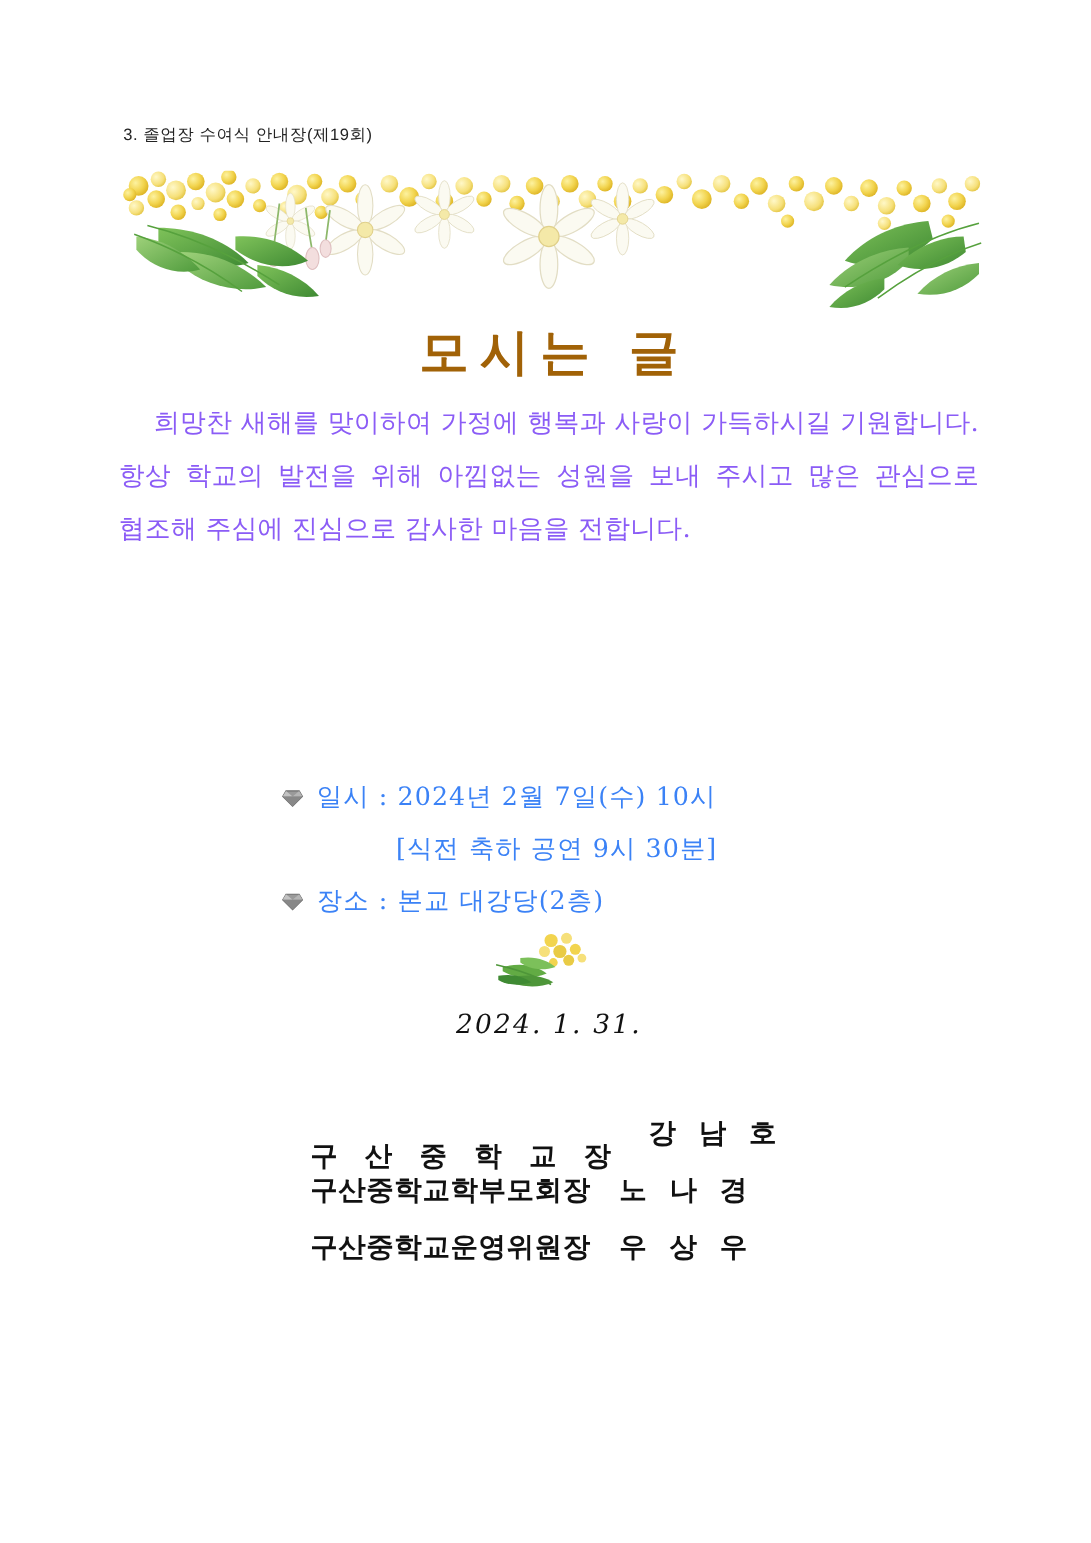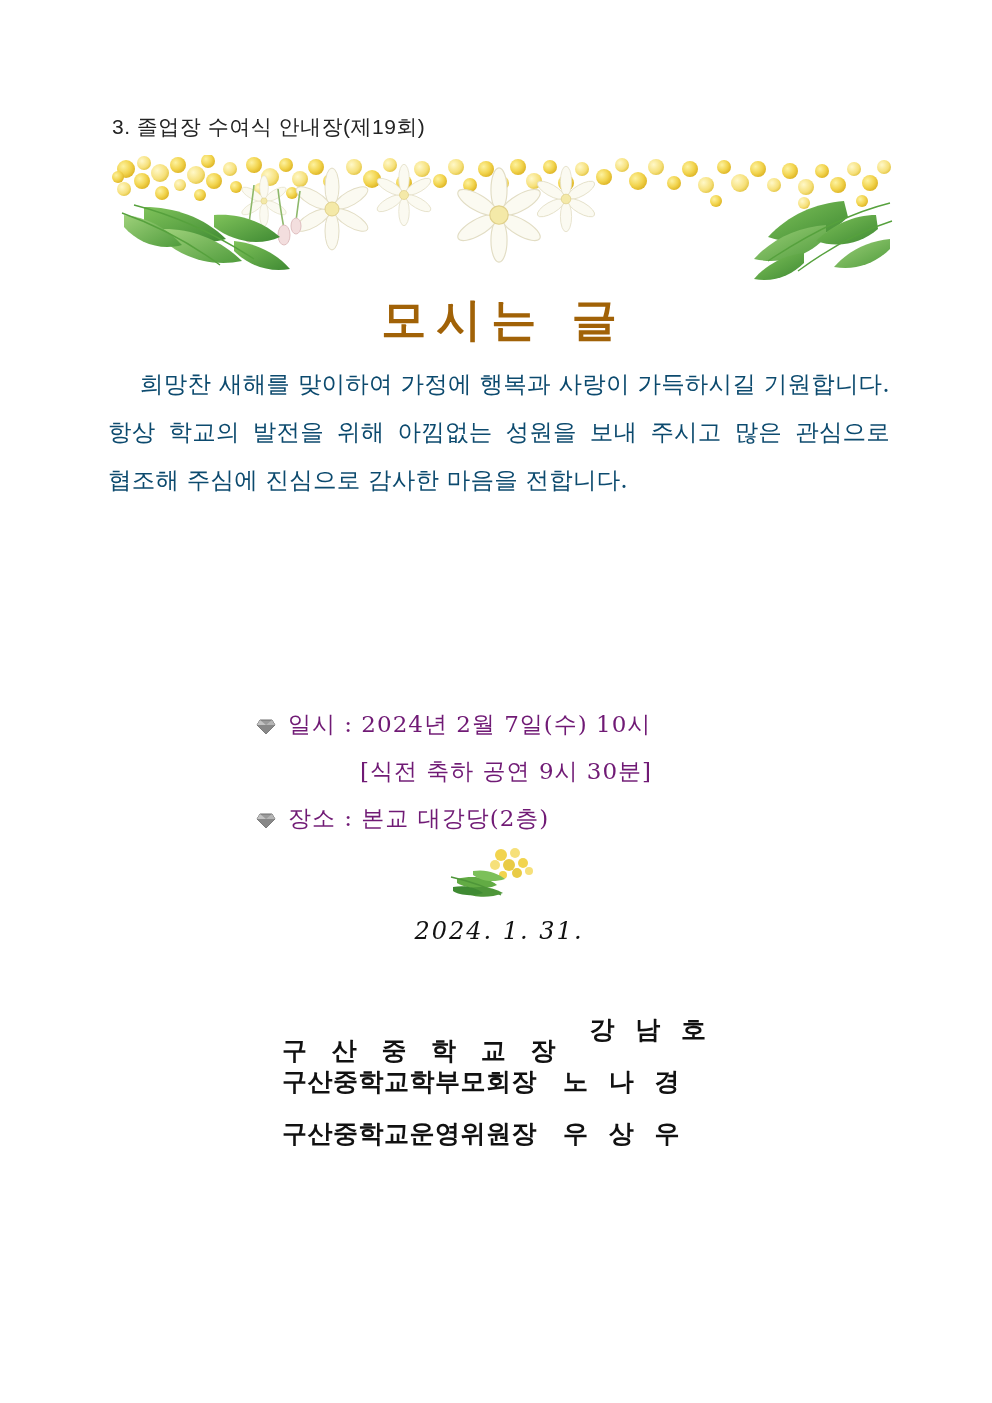--- a/index.html
+++ b/index.html
@@ -20,21 +20,21 @@
     position: absolute;
     inset: 0;
   }
 
   
   .doc-heading {
     position: absolute;
     left: 112px;
     top: 113px;
     font-family: "Liberation Sans", sans-serif;
-    font-size: 21px;
+    font-size: 15px;
     letter-spacing: 0.5px;
     color: #232323;
     white-space: nowrap;
   }
 
   
   .invite-card {
     position: absolute;
     left: 104px;
     top: 155px;
@@ -70,41 +70,41 @@
 
   
   .invite-body {
     position: absolute;
     left: 4px;
     top: 205px;
     width: 782px;
     font-family: "DejaVu Serif", serif;
     font-size: 23.5px;
     line-height: 48px;
-    color: #0c4a6e;
+    color: #8b5cf6;
     letter-spacing: 0.2px;
   }
   .invite-body p {
     margin: 0;
     text-indent: 32px;
     text-align: justify;
     text-justify: inter-character;
     word-break: keep-all;
   }
   .invite-body p + p { margin-top: 0; }
 
   
   .details {
     position: absolute;
     left: 0;
     top: 545px;
     width: 790px;
     font-family: "DejaVu Serif", serif;
     font-size: 23px;
-    color: #701a75;
+    color: #3b82f6;
   }
   .detail-row {
     display: flex;
     align-items: center;
     justify-content: flex-start;
     padding-left: 152px;
     height: 48px;
   }
   .bullet-gem {
     width: 20px;

